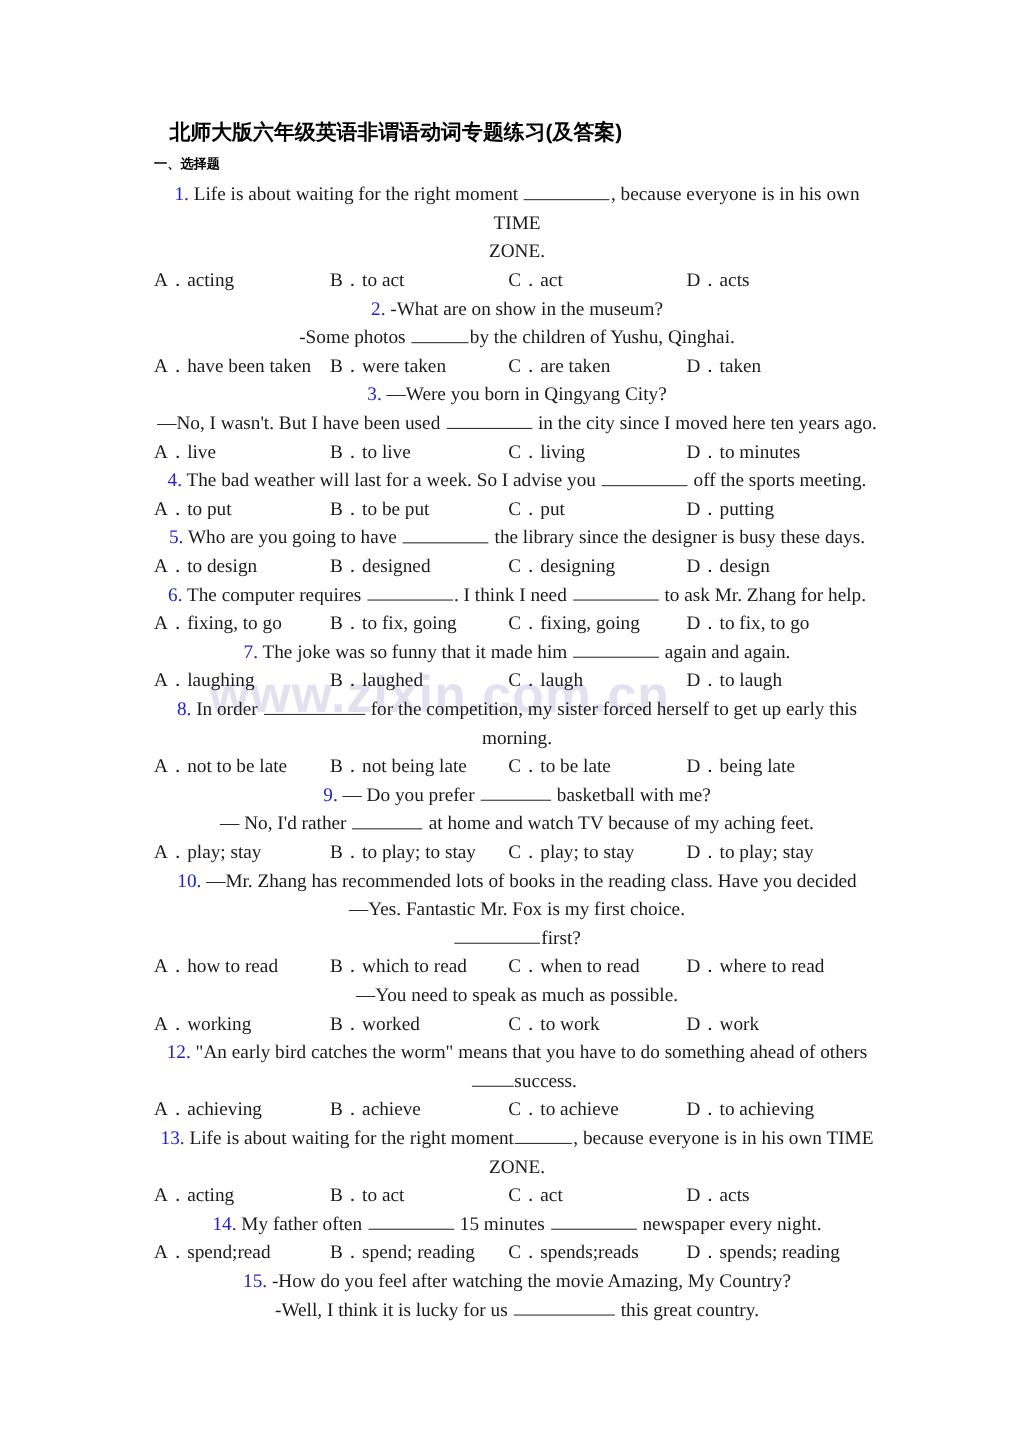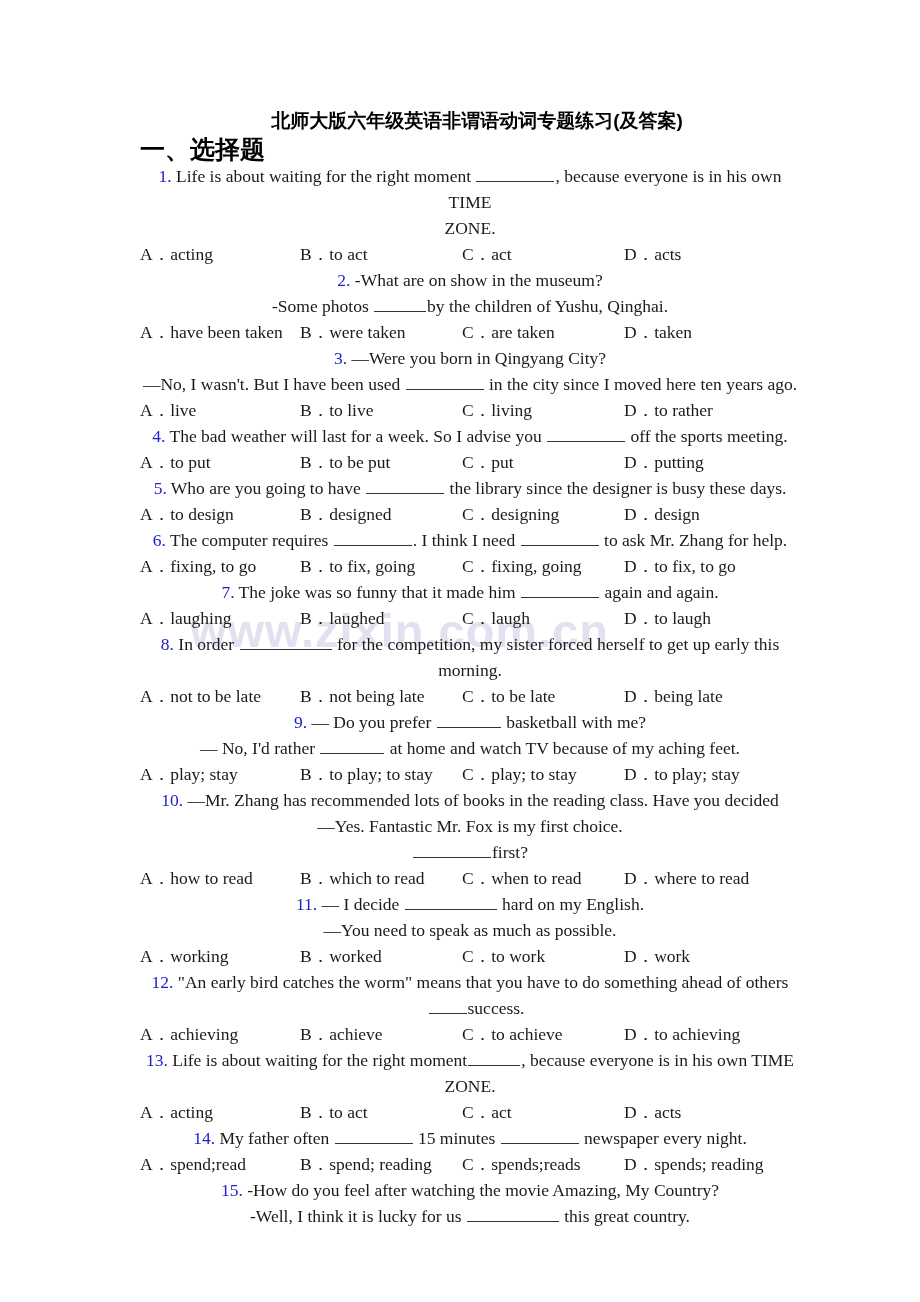--- a/index.html
+++ b/index.html
@@ -41,35 +41,34 @@
 
   .content {
     position: absolute;
     left: 140px;
     top: 108px;
     width: 660px;
     z-index: 2;
   }
 
   .doc-title {
-    text-align: center;
     font-family: "Liberation Sans", "DejaVu Sans", sans-serif;
     font-weight: bold;
     font-size: 19px;
     line-height: 26px;
     color: #000;
     letter-spacing: 0px;
     margin: 0 0 2px 0;
     padding-left: 14px;
   }
 
   .section-head {
     font-family: Liberation Sans, sans-serif;
     font-weight: bold;
-    font-size: 25px;
+    font-size: 12px;
     line-height: 27px;
     color: #000;
     margin: 0;
     text-align: left;
   }
 
   .qline {
     font-size: 17.5px;
     line-height: 26px;
     margin: 0;
@@ -163,21 +162,21 @@
     </div>
     <div class="qline">
       <span>—No, I wasn't. But I have been used</span>
       <span class="blank l"></span>
       <span>in the city since I moved here ten years ago.</span>
     </div>
     <div class="opts">
       <span class="opt opt-a"><span class="lab">A．</span><span class="txt">live</span></span>
       <span class="opt opt-b"><span class="lab">B．</span><span class="txt">to live</span></span>
       <span class="opt opt-c"><span class="lab">C．</span><span class="txt">living</span></span>
-      <span class="opt opt-d"><span class="lab">D．</span><span class="txt">to rather</span></span>
+      <span class="opt opt-d"><span class="lab">D．</span><span class="txt">to minutes</span></span>
     </div>
 
     <div class="qline">
       <span class="qnum">4.</span>
       <span>The bad weather will last for a week. So I advise you</span>
       <span class="blank l"></span>
       <span>off the sports meeting.</span>
     </div>
     <div class="opts">
       <span class="opt opt-a"><span class="lab">A．</span><span class="txt">to put</span></span>
@@ -268,26 +267,20 @@
       <span class="blank l"></span><span>first?</span>
     </div>
     <div class="opts">
       <span class="opt opt-a"><span class="lab">A．</span><span class="txt">how to read</span></span>
       <span class="opt opt-b"><span class="lab">B．</span><span class="txt">which to read</span></span>
       <span class="opt opt-c"><span class="lab">C．</span><span class="txt">when to read</span></span>
       <span class="opt opt-d"><span class="lab">D．</span><span class="txt">where to read</span></span>
     </div>
 
     <div class="qline">
-      <span class="qnum">11.</span>
-      <span>— I decide</span>
-      <span class="blank xl"></span>
-      <span>hard on my English.</span>
-    </div>
-    <div class="qline">
       <span>—You need to speak as much as possible.</span>
     </div>
     <div class="opts">
       <span class="opt opt-a"><span class="lab">A．</span><span class="txt">working</span></span>
       <span class="opt opt-b"><span class="lab">B．</span><span class="txt">worked</span></span>
       <span class="opt opt-c"><span class="lab">C．</span><span class="txt">to work</span></span>
       <span class="opt opt-d"><span class="lab">D．</span><span class="txt">work</span></span>
     </div>
 
     <div class="qline">

